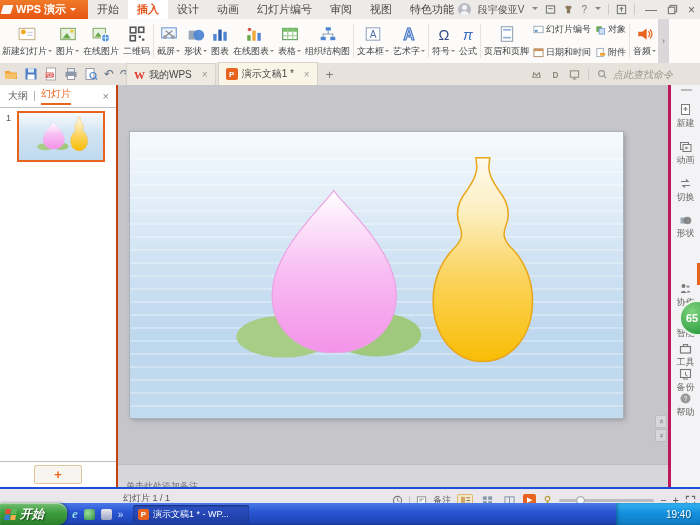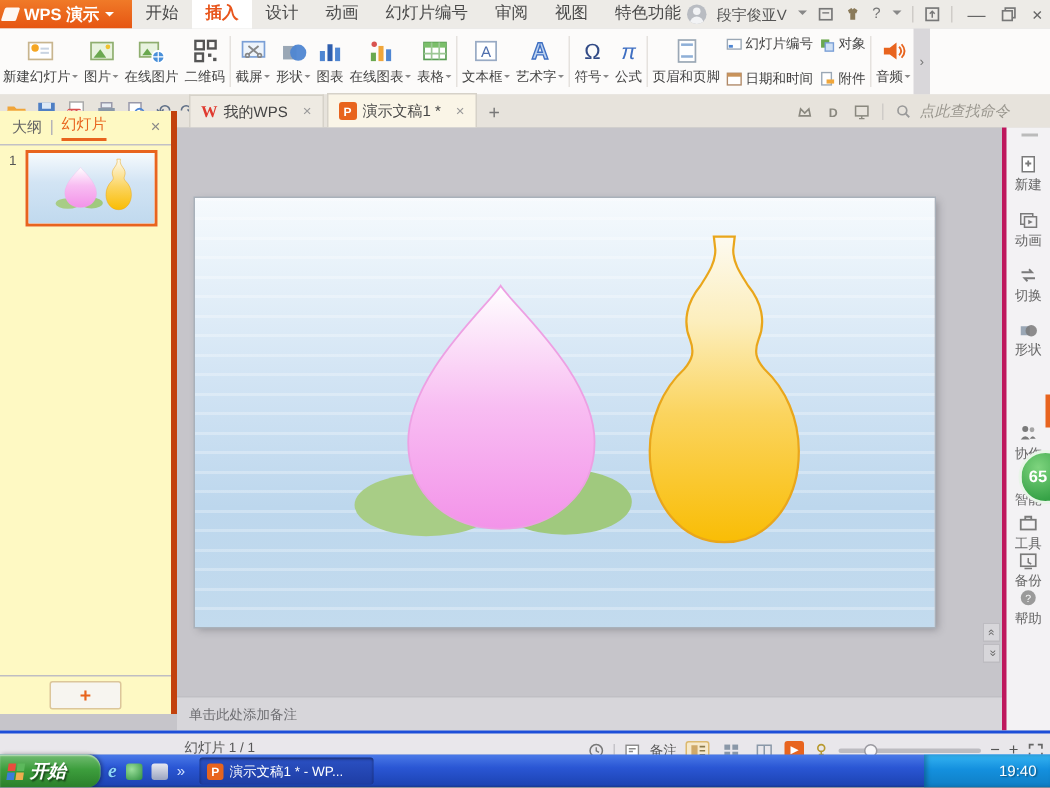--- a/index.html
+++ b/index.html
@@ -52,22 +52,22 @@
   .newtab{color:#777;font-size:13px;padding:0 6px;line-height:21px;}
   .wico{color:#e03a2f;font-weight:bold;font-size:11px;font-family:"Liberation Serif","DejaVu Serif",serif;}
   .pptico{width:12px;height:12px;background:#e8641e;border-radius:2px;color:#fff;font-size:8px;font-weight:bold;
           display:flex;align-items:center;justify-content:center;}
   .tbright{position:absolute;right:5px;top:0;height:22px;display:flex;align-items:center;gap:8px;color:#8a887f;}
   .search{display:flex;align-items:center;gap:3px;}
   .search input{border:none;background:transparent;outline:none;font-size:10px;width:80px;
                 color:#555;font-family:"Liberation Sans","DejaVu Sans",sans-serif;font-style:italic;}
   .search input::placeholder{color:#9a978f;}
   
-  .leftpanel{position:absolute;left:0;top:74px;width:118px;height:402px;background:#fef9c3;
-             border-right:4px solid #c2410c;box-sizing:border-box;}
+  .leftpanel{position:absolute;left:0;top:85px;width:118px;height:402px;background:#ffffff;
+             border-right:2px solid #c2410c;box-sizing:border-box;}
   .lphead{position:relative;height:22px;border-bottom:1px solid #c2c1c6;display:flex;align-items:center;
           padding:0 8px;gap:6px;font-size:10px;color:#666;}
   .lptab.active{color:#e8641e;border-bottom:2px solid #e8641e;padding-bottom:2px;}
   .lpx{position:absolute;right:7px;color:#888;font-size:11px;}
   .lpdivider{width:1px;height:10px;background:#b5b4b9;}
   .thumbnum{position:absolute;left:6px;top:28px;font-size:9px;color:#555;}
   .thumb{position:absolute;left:17px;top:26px;width:88px;height:51px;background:#fff;
          border:2px solid #e8641e;box-sizing:border-box;}
   .plusrow{position:absolute;left:0;bottom:0;width:100%;height:25px;border-top:1px solid #bfbec3;
            display:flex;align-items:center;justify-content:center;}
@@ -80,21 +80,21 @@
          box-shadow:0 0 0 1px #a9b1ba,2px 2px 5px rgba(60,60,70,.35);}
   .slide .bands{position:absolute;inset:0;
          background:repeating-linear-gradient(180deg,rgba(255,255,255,.28) 0 2px,rgba(255,255,255,0) 2px 13px);}
   .slide svg{position:absolute;inset:0;}
   .vscroll{position:absolute;right:1px;top:0;width:12px;height:379px;}
   .scbtn{position:absolute;right:0;width:12px;height:13px;background:#d7d6da;border:1px solid #bdbcc1;
          box-sizing:border-box;color:#666;font-size:8px;display:flex;align-items:center;justify-content:center;}
   .scbtn span{display:block;}
   .notesbar{position:absolute;left:118px;top:464px;width:550px;height:23px;background:#d7d6da;
             border-top:1px solid #c0bfc4;box-sizing:border-box;}
-  .notesbar div{padding:5px 0 0 8px;font-size:9px;color:#6e6e72;}
+  .notesbar div{padding:15px 0 0 8px;font-size:9px;color:#6e6e72;}
   
   .sidebar{position:absolute;left:668px;top:85px;width:32px;height:402px;background:#f3f2f4;
            border-left:3px solid #be185d;box-sizing:border-box;}
   .sbhandle{position:absolute;top:4px;left:10px;width:11px;height:2px;background:#bbb;}
   .sbitem{position:absolute;left:0;width:100%;text-align:center;color:#666;}
   .sbitem .sic{margin:0 auto;display:block;width:13px;height:13px;}
   .sblabel{font-size:9px;margin-top:1px;}
   .sbitem.active .sblabel{color:#e8641e;}
   .sbind{position:absolute;right:0;width:3px;height:22px;top:178px;background:#e8641e;}
   .ball{position:absolute;left:8px;top:215px;width:36px;height:36px;border-radius:50%;
@@ -286,20 +286,31 @@
       <svg class="ic" viewBox="0 0 16 16">
           <rect x="1.5" y="3" width="13" height="10" fill="#fff" stroke="#5a9e55"></rect>
           <rect x="1.5" y="3" width="13" height="3" fill="#7bbf6a"></rect>
           <path d="M1.5 9.5 h13 M6 3 v10 M10.5 3 v10" stroke="#9cc795" fill="none"></path>
         </svg>
       <span class="rlabelrow">
           <span>表格</span>
           <span class="dd"></span>
         </span>
     </div>
+    <div class="ritem">
+      <svg class="ic" viewBox="0 0 16 16">
+          <rect x="6" y="2" width="4.5" height="3" fill="#4f86d2"></rect>
+          <rect x="1.5" y="10.5" width="4.5" height="3" fill="#4f86d2"></rect>
+          <rect x="10" y="10.5" width="4.5" height="3" fill="#4f86d2"></rect>
+          <path d="M8.2 5 v3 M3.7 10.5 v-2.5 h8.5 v2.5" fill="none" stroke="#8aa0bb"></path>
+        </svg>
+      <span class="rlabelrow">
+          <span>组织结构图</span>
+        </span>
+    </div>
     <div class="rsep"></div>
     <div class="ritem">
       <svg class="ic" viewBox="0 0 16 16">
           <rect x="2" y="2.5" width="12" height="11" fill="#fff" stroke="#98aac4"></rect>
           <text x="8" y="11.5" text-anchor="middle" font-size="9" fill="#4f6fae">A</text>
         </svg>
       <span class="rlabelrow">
           <span>文本框</span>
           <span class="dd"></span>
         </span>

